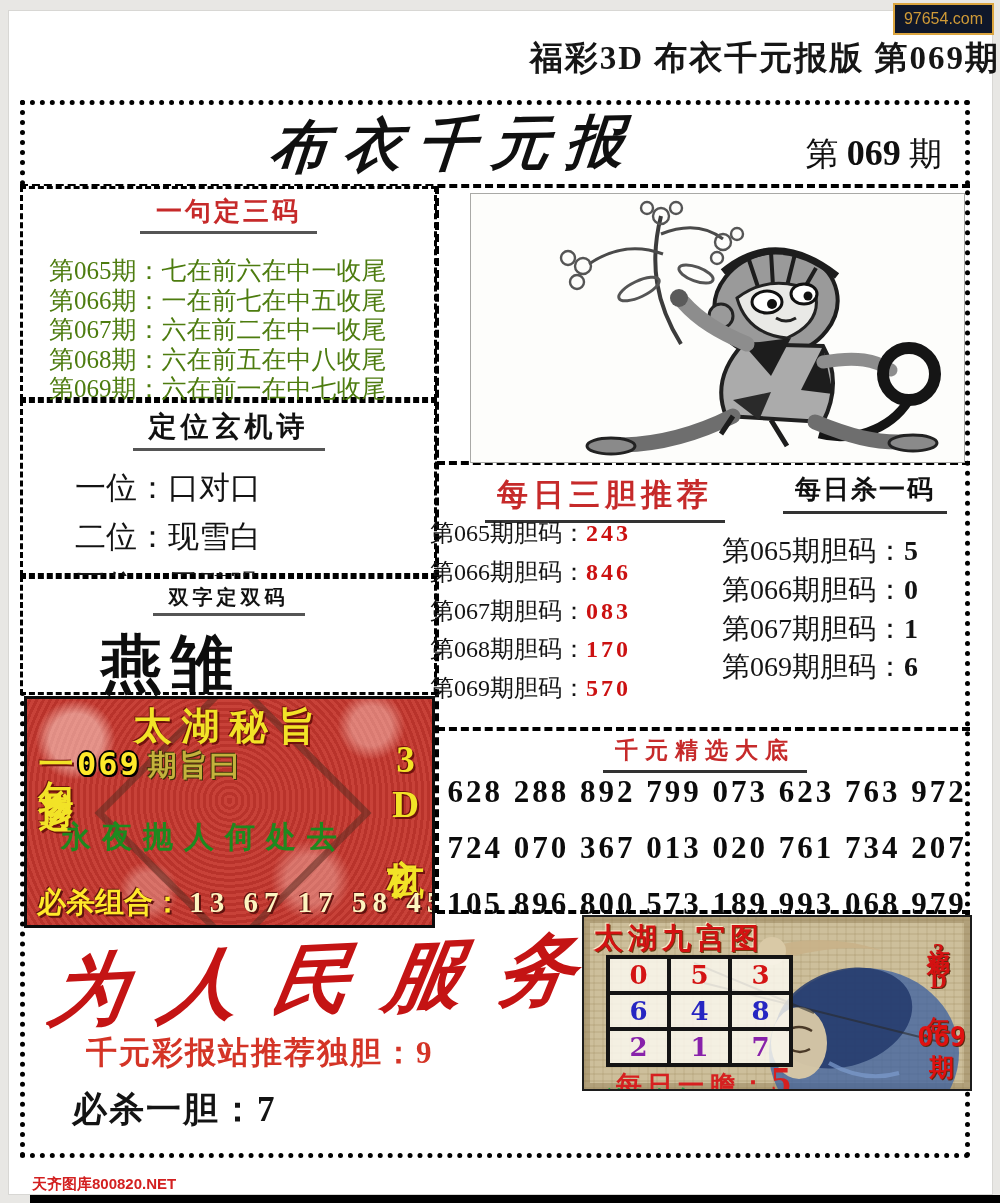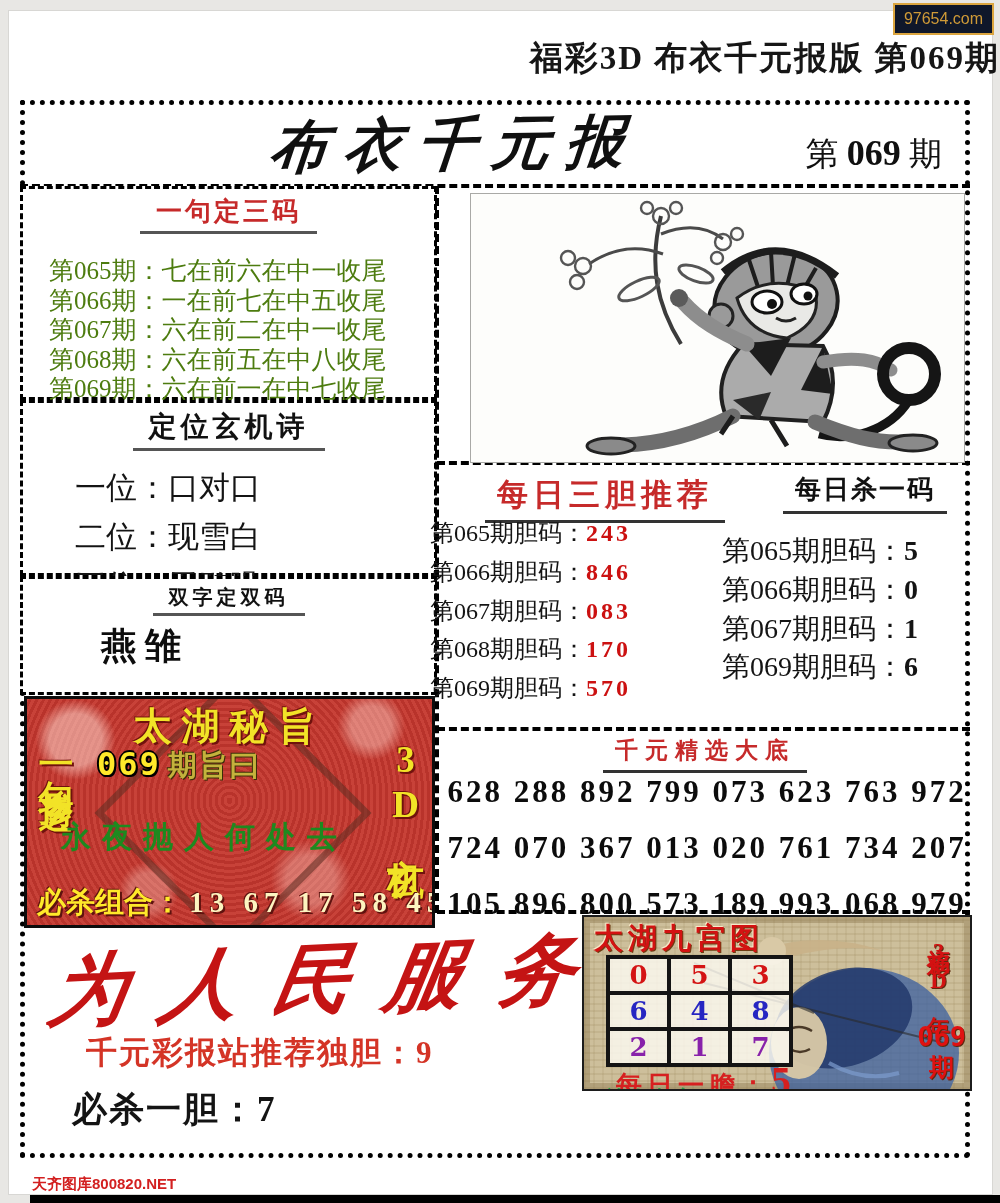--- a/index.html
+++ b/index.html
@@ -28,40 +28,40 @@
   .box2{left:20px;top:400px;width:417px;height:176px;}
   .box3{left:20px;top:576px;width:417px;height:119px;}
   .sec-title{text-align:center;font-weight:bold;margin-top:5px;}
   .sec-title .u{display:inline-block;border-bottom:3px solid #555;padding:0 16px 2px 16px;}
   .red{color:#c62a2a;}
   .box1 .sec-title{font-size:26px;letter-spacing:3px;}
   .box1-rows{margin:22px 0 0 26px;font-size:25px;line-height:29.5px;color:#4d7c0f;}
   .box2 .sec-title{font-size:28px;letter-spacing:4px;color:#111;}
   .box2-rows{margin:12px 0 0 52px;font-size:31px;line-height:49px;color:#141414;}
   .box3 .sec-title{font-size:20px;letter-spacing:4px;color:#111;text-decoration:underline;}
-  .box3-val{margin:6px 4px 0 78px;font-size:36px;font-weight:bold;letter-spacing:8px;color:#0d0d0d;}
+  .box3-val{margin:6px 4px 0 78px;font-size:62px;font-weight:bold;letter-spacing:8px;color:#0d0d0d;}
 
   
   .taihu{position:absolute;left:24px;top:696px;width:411px;height:232px;border:3px solid #0c0c0c;box-sizing:border-box;overflow:hidden;
      background-color:#c23b32;
      background-image:
        radial-gradient(circle at 12% 18%, rgba(255,215,205,.55) 0 26px, transparent 40px),
        radial-gradient(circle at 85% 12%, rgba(255,210,200,.45) 0 20px, transparent 34px),
        radial-gradient(circle at 70% 80%, rgba(250,200,190,.4) 0 24px, transparent 40px),
        radial-gradient(circle at 30% 85%, rgba(250,205,195,.35) 0 18px, transparent 30px),
        repeating-radial-gradient(circle at 50% 45%, rgba(160,30,25,.28) 0 3px, rgba(220,90,80,.22) 3px 6px);}
   .taihu-diamond{position:absolute;left:108px;top:16px;width:182px;height:182px;border:7px solid rgba(92,46,34,.55);transform:rotate(45deg);}
   .taihu-title{position:absolute;left:0;top:2px;width:100%;text-align:center;font-size:38px;font-weight:bold;letter-spacing:10px;
      color:#f2e327;text-shadow:2px 2px 0 #70120d,-1px -1px 0 #70120d;}
   .vtext{writing-mode:vertical-rl;text-orientation:upright;}
   .taihu-left{position:absolute;left:4px;top:46px;font-size:35px;font-weight:bold;color:#f2e327;letter-spacing:8px;
      text-shadow:2px 2px 0 #70120d,-1px -1px 0 #70120d;}
   .taihu-right{position:absolute;right:2px;top:40px;font-size:37px;font-weight:bold;color:#f2e327;letter-spacing:4px;
      text-shadow:2px 2px 0 #70120d,-1px -1px 0 #70120d;}
-  .taihu-issue{position:absolute;left:50px;top:46px;font-size:28px;font-weight:bold;margin-left:20px;}
+  .taihu-issue{position:absolute;left:50px;top:46px;font-size:28px;font-weight:bold;}
   .taihu-issue .n069{font-family:"DejaVu Sans Mono","Liberation Mono",monospace;font-size:32px;color:#ffe92a;
      text-shadow:2px 0 0 #000,-2px 0 0 #000,0 2px 0 #000,0 -2px 0 #000,2px 2px 0 #000;letter-spacing:2px;}
   .taihu-issue .sfx{color:#c4b23c;text-shadow:1px 1px 0 #3a2d08,-1px -1px 0 #3a2d08;font-size:29px;letter-spacing:2px;}
   .taihu-poem{position:absolute;left:34px;top:118px;font-size:30px;font-weight:bold;color:#1d8a1f;letter-spacing:11px;
      text-shadow:1px 1px 0 #titleShadow, 1px 1px 0 #063c0c, -1px -1px 0 #063c0c;}
   .taihu-kill{position:absolute;left:10px;bottom:2px;font-size:29px;font-weight:bold;color:#ffe92a;
      text-shadow:2px 2px 0 #5e120e,-1px -1px 0 #5e120e;white-space:nowrap;}
   .taihu-kill .nums{letter-spacing:6px;color:#fdf4c0;}
 
   

